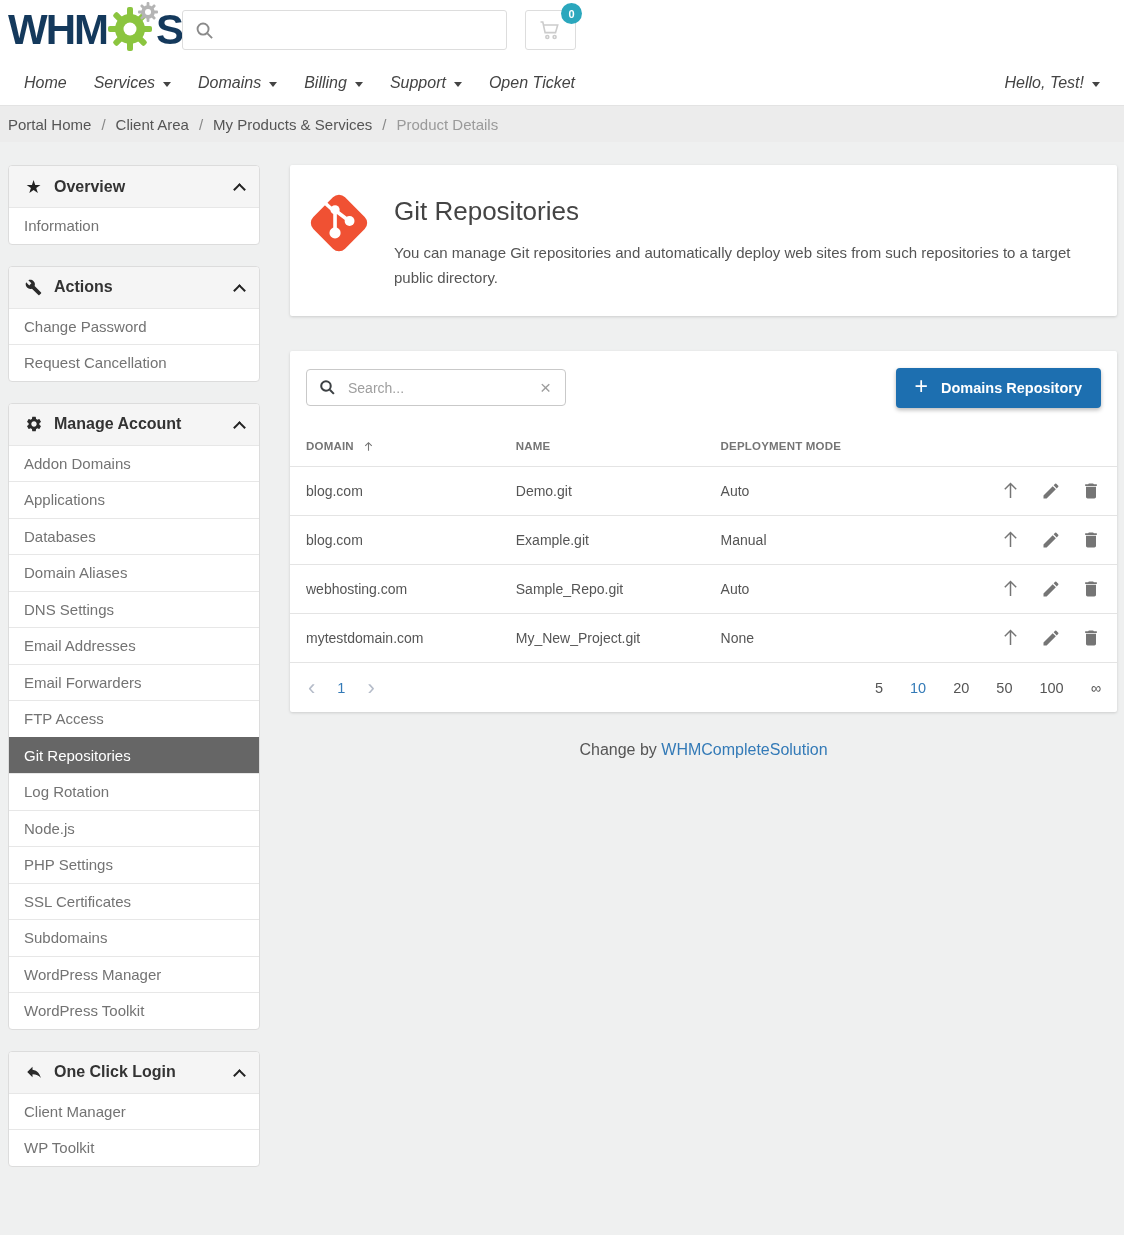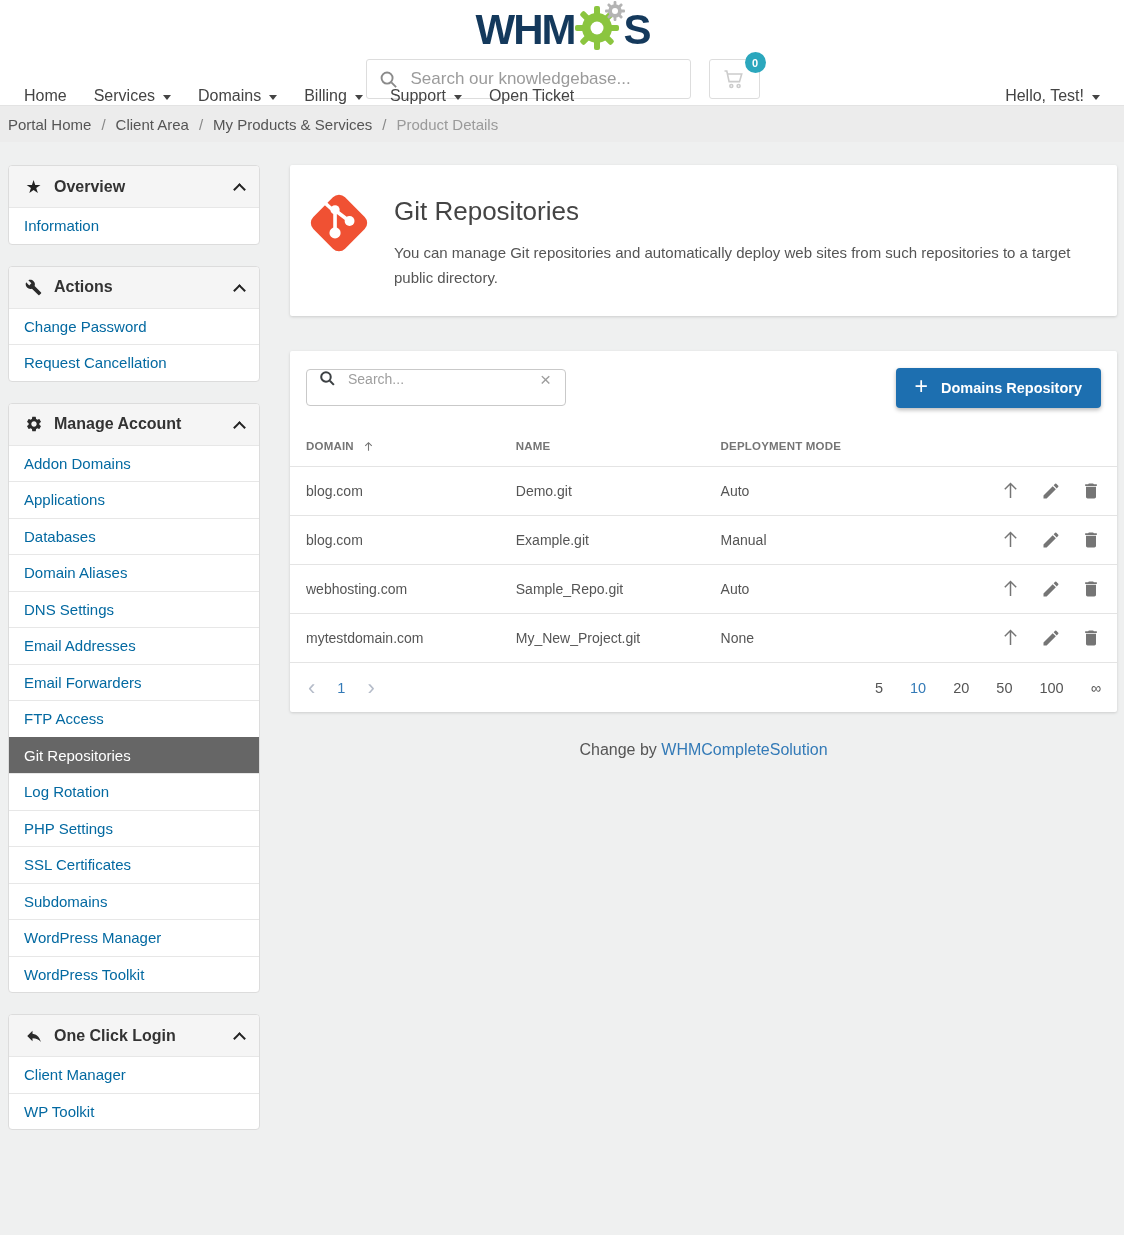--- a/index.html
+++ b/index.html
@@ -3,39 +3,39 @@
 <meta charset="utf-8">
 <style>
   * { box-sizing: border-box; }
   html,body { margin:0; padding:0; }
   body {
     width:1124px; min-height:1235px; background:#eff0f0;
     font-family:"Liberation Sans","DejaVu Sans",sans-serif; color:#555;
   }
   
   .top { height:60px; background:#fff; display:flex; align-items:center;
-         justify-content:space-between; padding:0 7px 0 8px;flex-direction:column; }
+         justify-content:flex-start; padding:0 7px 0 8px; }
   .logo { display:flex; align-items:center; font-weight:bold; font-size:42px;
           color:#14395c; letter-spacing:-2px; line-height:1; cursor:pointer; }
   .logo-gears { margin:0 -3px 0 -2px; position:relative; top:0px; }
   .top-right { display:flex; align-items:center; }
   .kb-search { width:325px; height:40px; border:1px solid #ddd; border-radius:3px;
                display:flex; align-items:center; padding:0 12px; background:#fff; }
   .kb-search input { border:0; outline:0; flex:1; font-size:17px; color:#555;
                      margin-left:11px; background:transparent; font-family:inherit; }
   .kb-search input::placeholder { color:#9b9b9b; }
   .cart { width:51px; height:40px; border:1px solid #ddd; border-radius:3px;
           margin-left:18px; position:relative; display:flex; align-items:center;
           justify-content:center; background:#fff; cursor:pointer; }
   .cart-badge { position:absolute; top:-8px; right:-7px; width:21px; height:21px;
                 border-radius:50%; background:#2ba7bd; color:#fff; font-size:11px;
                 font-weight:bold; display:flex; align-items:center; justify-content:center; }
   
-  .navbar { height:45px; background:#fff; display:flex; align-items:flex-end;
-            padding:0 24px; font-size:16px; color:#444; }
+  .navbar { height:45px; background:#fff; display:flex; align-items:center;
+            padding:0 24px; font-size:16px; color:#444;font-style:italic; }
   .nav-items { display:flex; gap:27px; align-items:center; }
   .nav-item { display:flex; align-items:center; gap:8px; cursor:pointer; white-space:nowrap; }
   .caret { width:0; height:0; border-left:4.5px solid transparent;
            border-right:4.5px solid transparent; border-top:5px solid #444; margin-top:3px; }
   .nav-right { margin-left:auto; display:flex; align-items:center; gap:8px; cursor:pointer; }
   
   .breadcrumb { height:37px; background:#ececec; border-top:1px solid #e3e3e3;
                 display:flex; align-items:center; padding:0 8px; font-size:15px;
                 color:#555; gap:10px; }
   .breadcrumb .crumb { cursor:pointer; }
@@ -45,34 +45,34 @@
   .content { display:flex; gap:30px; padding:23px 7px 0 8px; align-items:flex-start; }
   .sidebar { width:252px; flex:none; display:flex; flex-direction:column; gap:21px; }
   .panel { background:#fff; border:1px solid #dcdcdc; border-radius:4px; overflow:hidden; }
   .panel-header { background:#f5f5f5; height:41px; display:flex; align-items:center;
                   padding:0 15px; font-size:16px; font-weight:bold; color:#333;
                   gap:11px; cursor:pointer; }
   .panel-header .hicon { width:19px; display:flex; justify-content:center; align-items:center; flex:none; }
   .chev-up { margin-left:auto; width:9px; height:9px; border-left:2px solid #222;
              border-top:2px solid #222; transform:rotate(45deg); position:relative; top:3px; }
   .panel-item { border-top:1px solid #e7e7e7; padding:0 15px; height:36.5px;
-                display:flex; align-items:center; font-size:15px; color:#0369a1; cursor:pointer; }
+                display:flex; align-items:center; font-size:15px; color:#737373; cursor:pointer; }
   .panel-item.active { background:#666666; color:#fff; border-top-color:#666666; }
   .star-glyph { font-size:18px; color:#222; line-height:1; }
   
   .main { flex:1; min-width:0; }
   .card { background:#fff; border-radius:2px; box-shadow:0 1px 3px rgba(0,0,0,.15); }
   .card1 { display:flex; padding:25px 28px 25px 16px; margin-bottom:35px; min-height:146px; }
   .git-icon { flex:none; margin-right:22px; }
   .ph-title { font-size:26px; color:#444; margin:6px 0 14px; font-weight:400; }
   .ph-desc { font-size:15px; color:#555; line-height:1.65; max-width:690px; }
   .card2 { margin-bottom:29px; }
   .toolbar { display:flex; align-items:center; justify-content:space-between; padding:17px 16px 16px; }
   .tbl-search { width:260px; height:37px; border:1px solid #c9c9c9; border-radius:4px;
-                display:flex; align-items:flex-start; padding:0 12px; }
+                display:flex; align-items:center; padding:0 12px; }
   .tbl-search input { flex:1; border:0; outline:0; font-size:14px; margin-left:10px;
                       color:#555; font-family:inherit; }
   .tbl-search input::placeholder { color:#9e9e9e; }
   .clear-x { color:#9e9e9e; font-size:19px; line-height:1; cursor:pointer; padding:0 2px; }
   .create-btn { background:#1d6fb0; border:none; color:#fff; height:40px; border-radius:4px;
                 display:flex; align-items:center; gap:13px; padding:0 19px; font-size:14.5px;
                 font-weight:bold; cursor:pointer; box-shadow:0 2px 4px rgba(0,0,0,.28);
                 font-family:inherit; }
   .plus { font-size:23px; font-weight:400; line-height:1; margin-top:-2px; }
   table { width:100%; border-collapse:collapse;padding-left:44px; }
@@ -122,21 +122,20 @@
     <span>S</span>
   </div>
   <div class="top-right">
     <div class="kb-search">
       <span style="display:flex;">
         <svg width="19" height="19" viewBox="0 0 20 20" fill="none" stroke="#8a8a8a" stroke-width="2">
           <circle cx="8.5" cy="8.5" r="5.8"></circle>
             <line x1="13" y1="13" x2="18" y2="18"></line>
         </svg>
       </span>
-      <input type="text" placeholder="Search our knowledgebase..." style="">
     </div>
     <div class="cart">
       <span style="display:flex;">
         <svg width="26" height="24" viewBox="0 0 24 24" fill="none" stroke="#cccccc" stroke-width="1.6">
           <path d="M2.5 4h2.3l2.3 10.6h10.4l2.2-7.6H6"></path>
           <circle cx="9.3" cy="19" r="1.5"></circle>
             <circle cx="16.6" cy="19" r="1.5"></circle>
         </svg>
       </span>
       <span class="cart-badge">0</span>
@@ -252,20 +251,23 @@
           <span>Email Forwarders</span>
         </div>
       <div class="panel-item">
           <span>FTP Access</span>
         </div>
       <div class="panel-item active">
           <span>Git Repositories</span>
         </div>
       <div class="panel-item">
           <span>Log Rotation</span>
+        </div>
+      <div class="panel-item">
+          <span>Node.js</span>
         </div>
       <div class="panel-item">
           <span>PHP Settings</span>
         </div>
       <div class="panel-item">
           <span>SSL Certificates</span>
         </div>
       <div class="panel-item">
           <span>Subdomains</span>
         </div>

